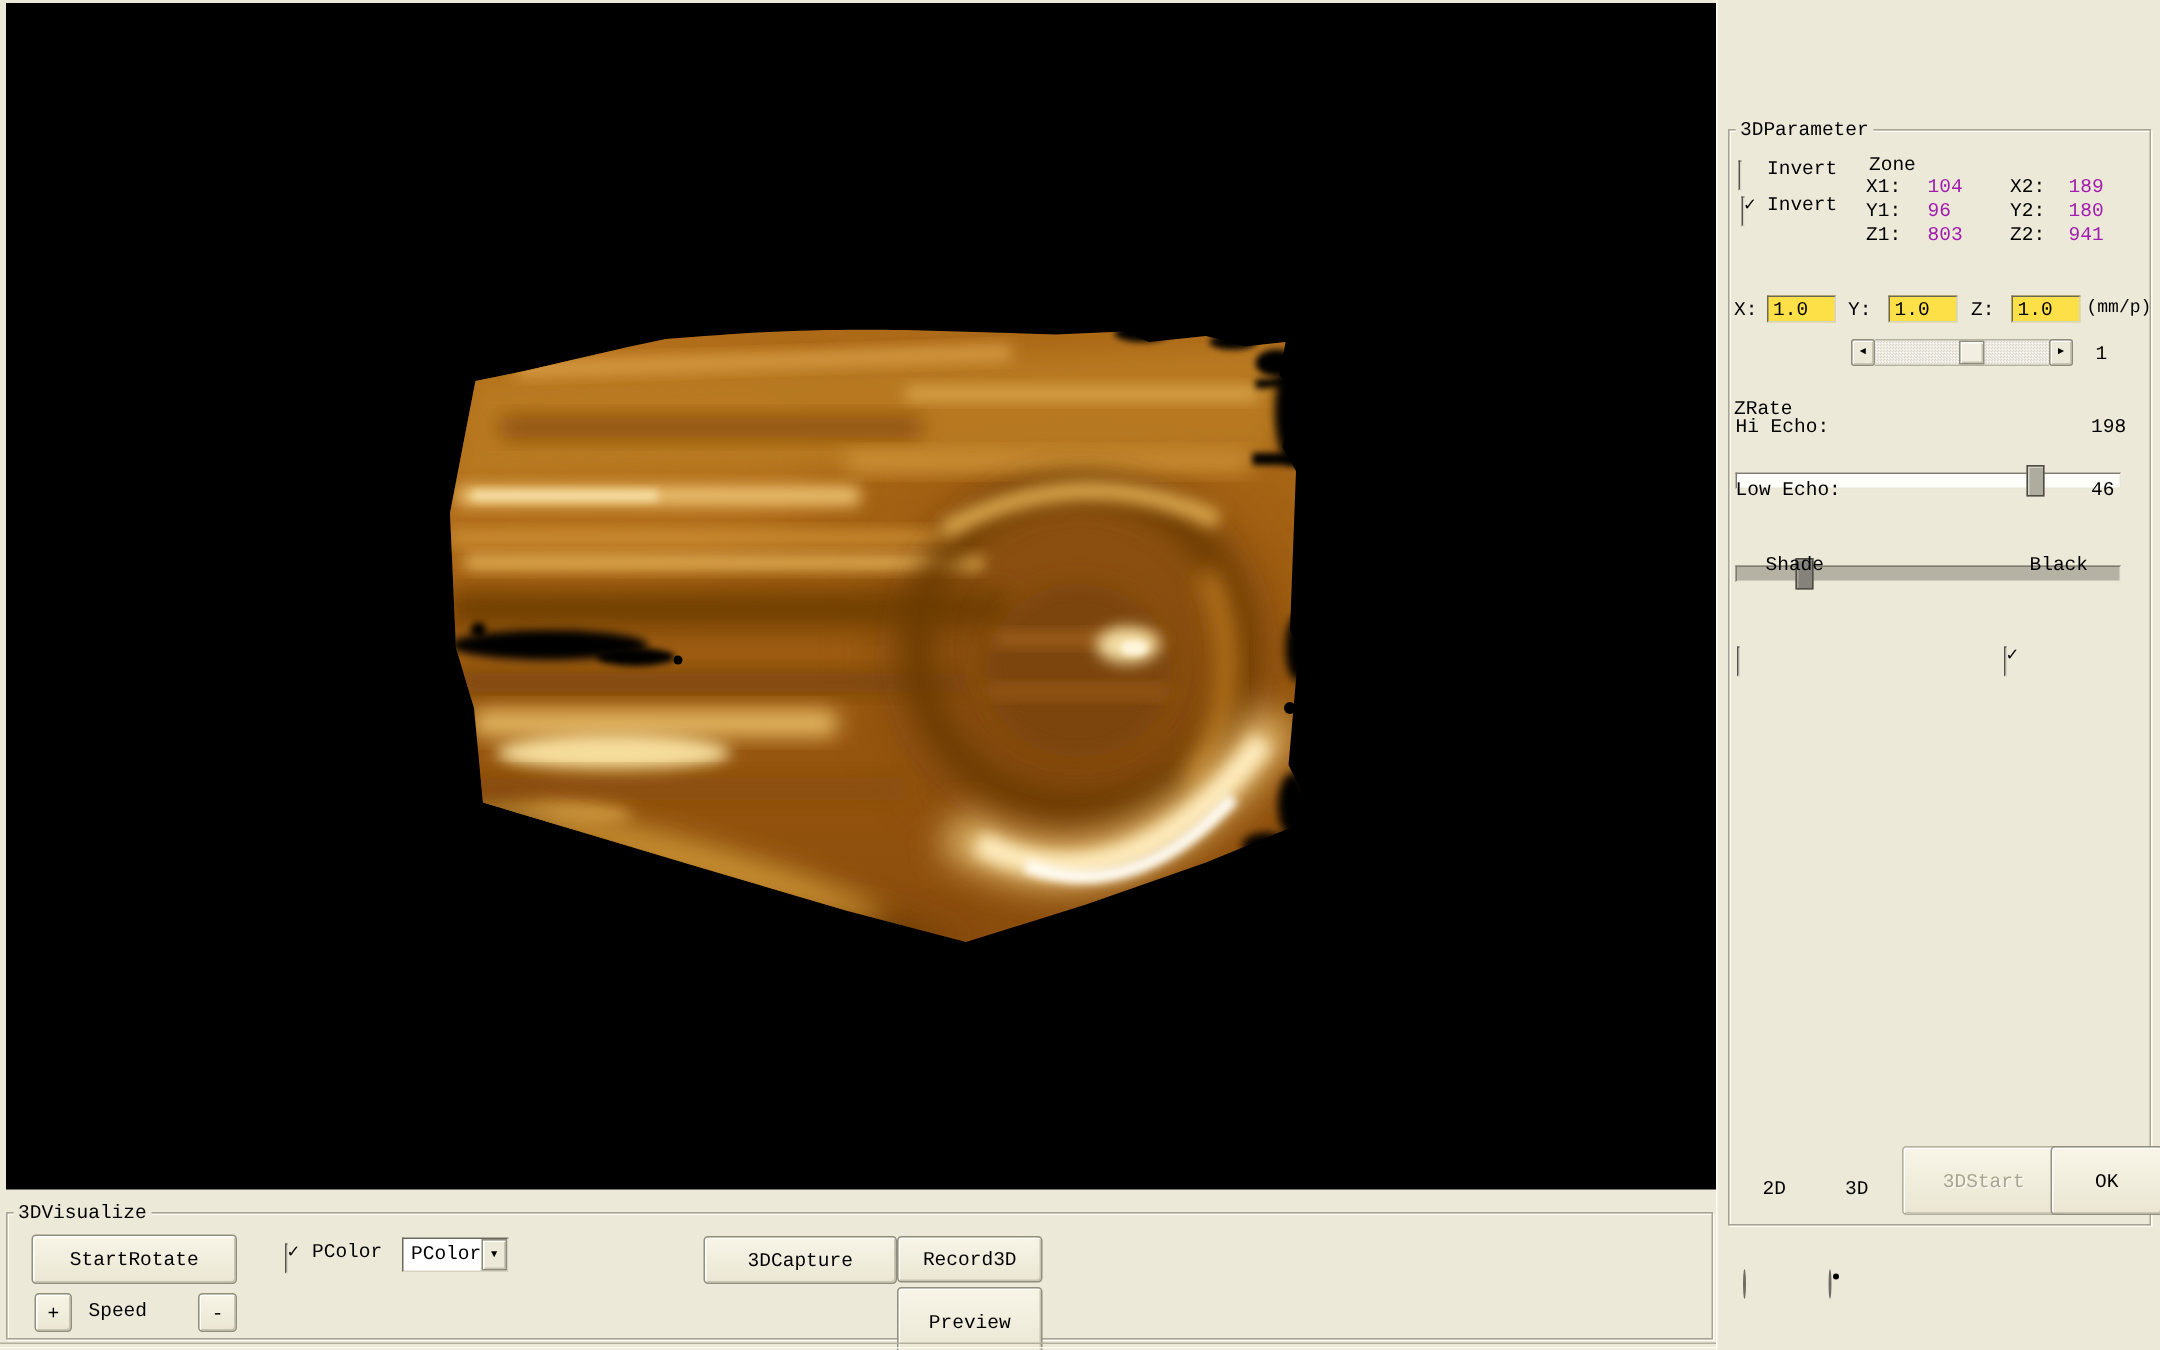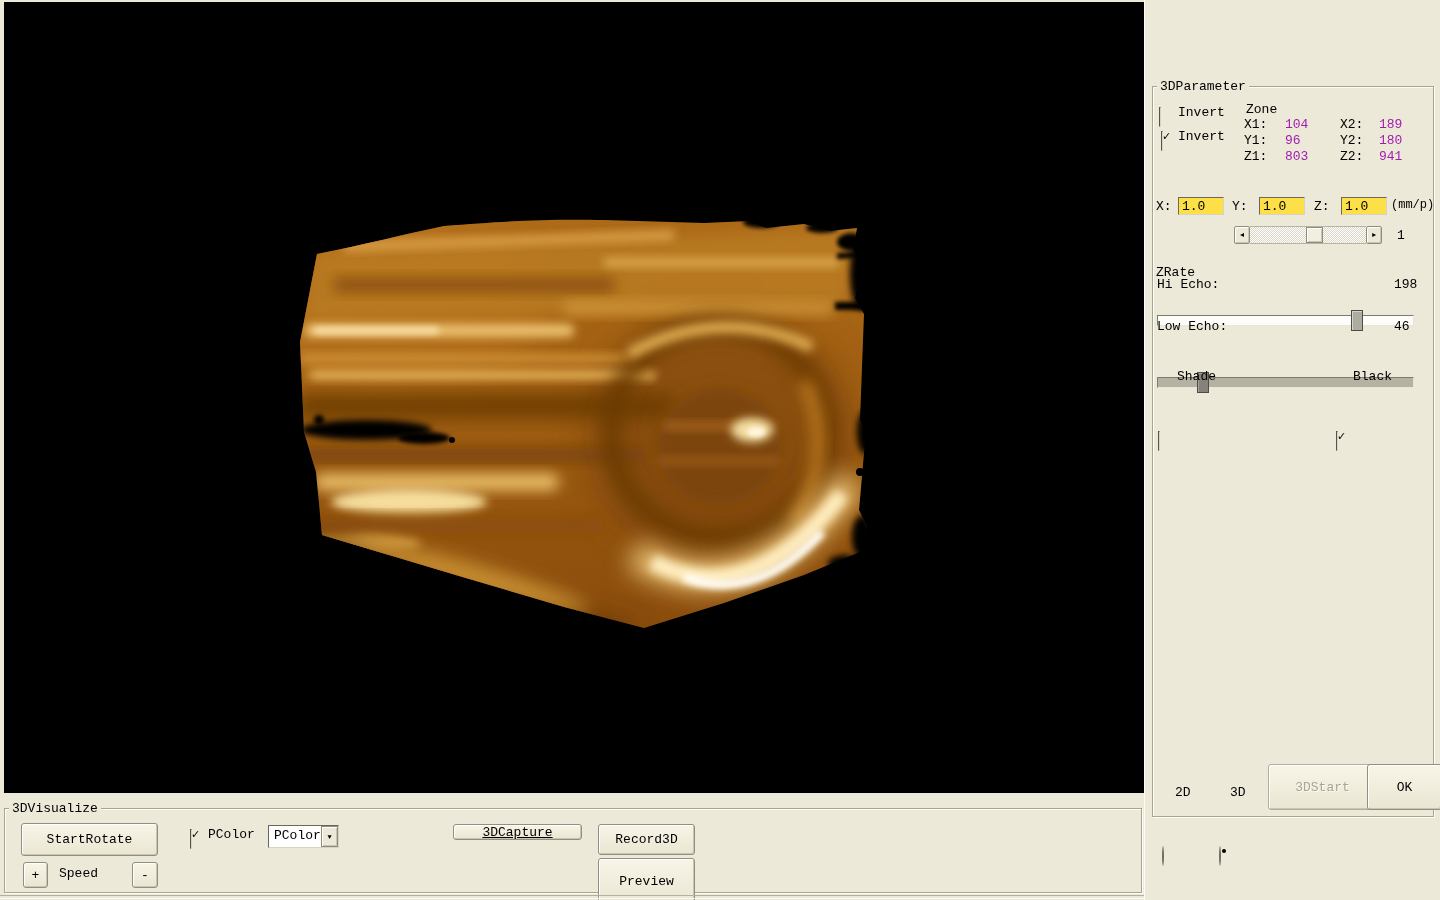--- a/index.html
+++ b/index.html
@@ -294,19 +294,19 @@
     <span class="abs chk checked" style="left:185px;top:21px;">
       <span class="mark">✓</span>
     </span>
     <span class="abs lbl" style="left:203px;top:19px;">PColor</span>
 
     <div class="abs combo" style="left:263px;top:16px;width:71px;height:23px;">
       <span class="combo-text">PColor</span>
       <span class="combo-btn">▼</span>
     </div>
 
-    <div class="abs btn" style="left:448px;top:15px;width:129px;height:16px;text-decoration:underline;">3DCapture</div>
+    <div class="abs btn" style="left:464px;top:15px;width:129px;height:32px;">3DCapture</div>
     <div class="abs btn" style="left:593px;top:15px;width:97px;height:31px;">Record3D</div>
     <div class="abs btn" style="left:593px;top:49px;width:97px;height:47px;">Preview</div>
   </div>
 
   <div class="abs" id="bottom-edge"></div>
 </div>
 
 </body></html>

